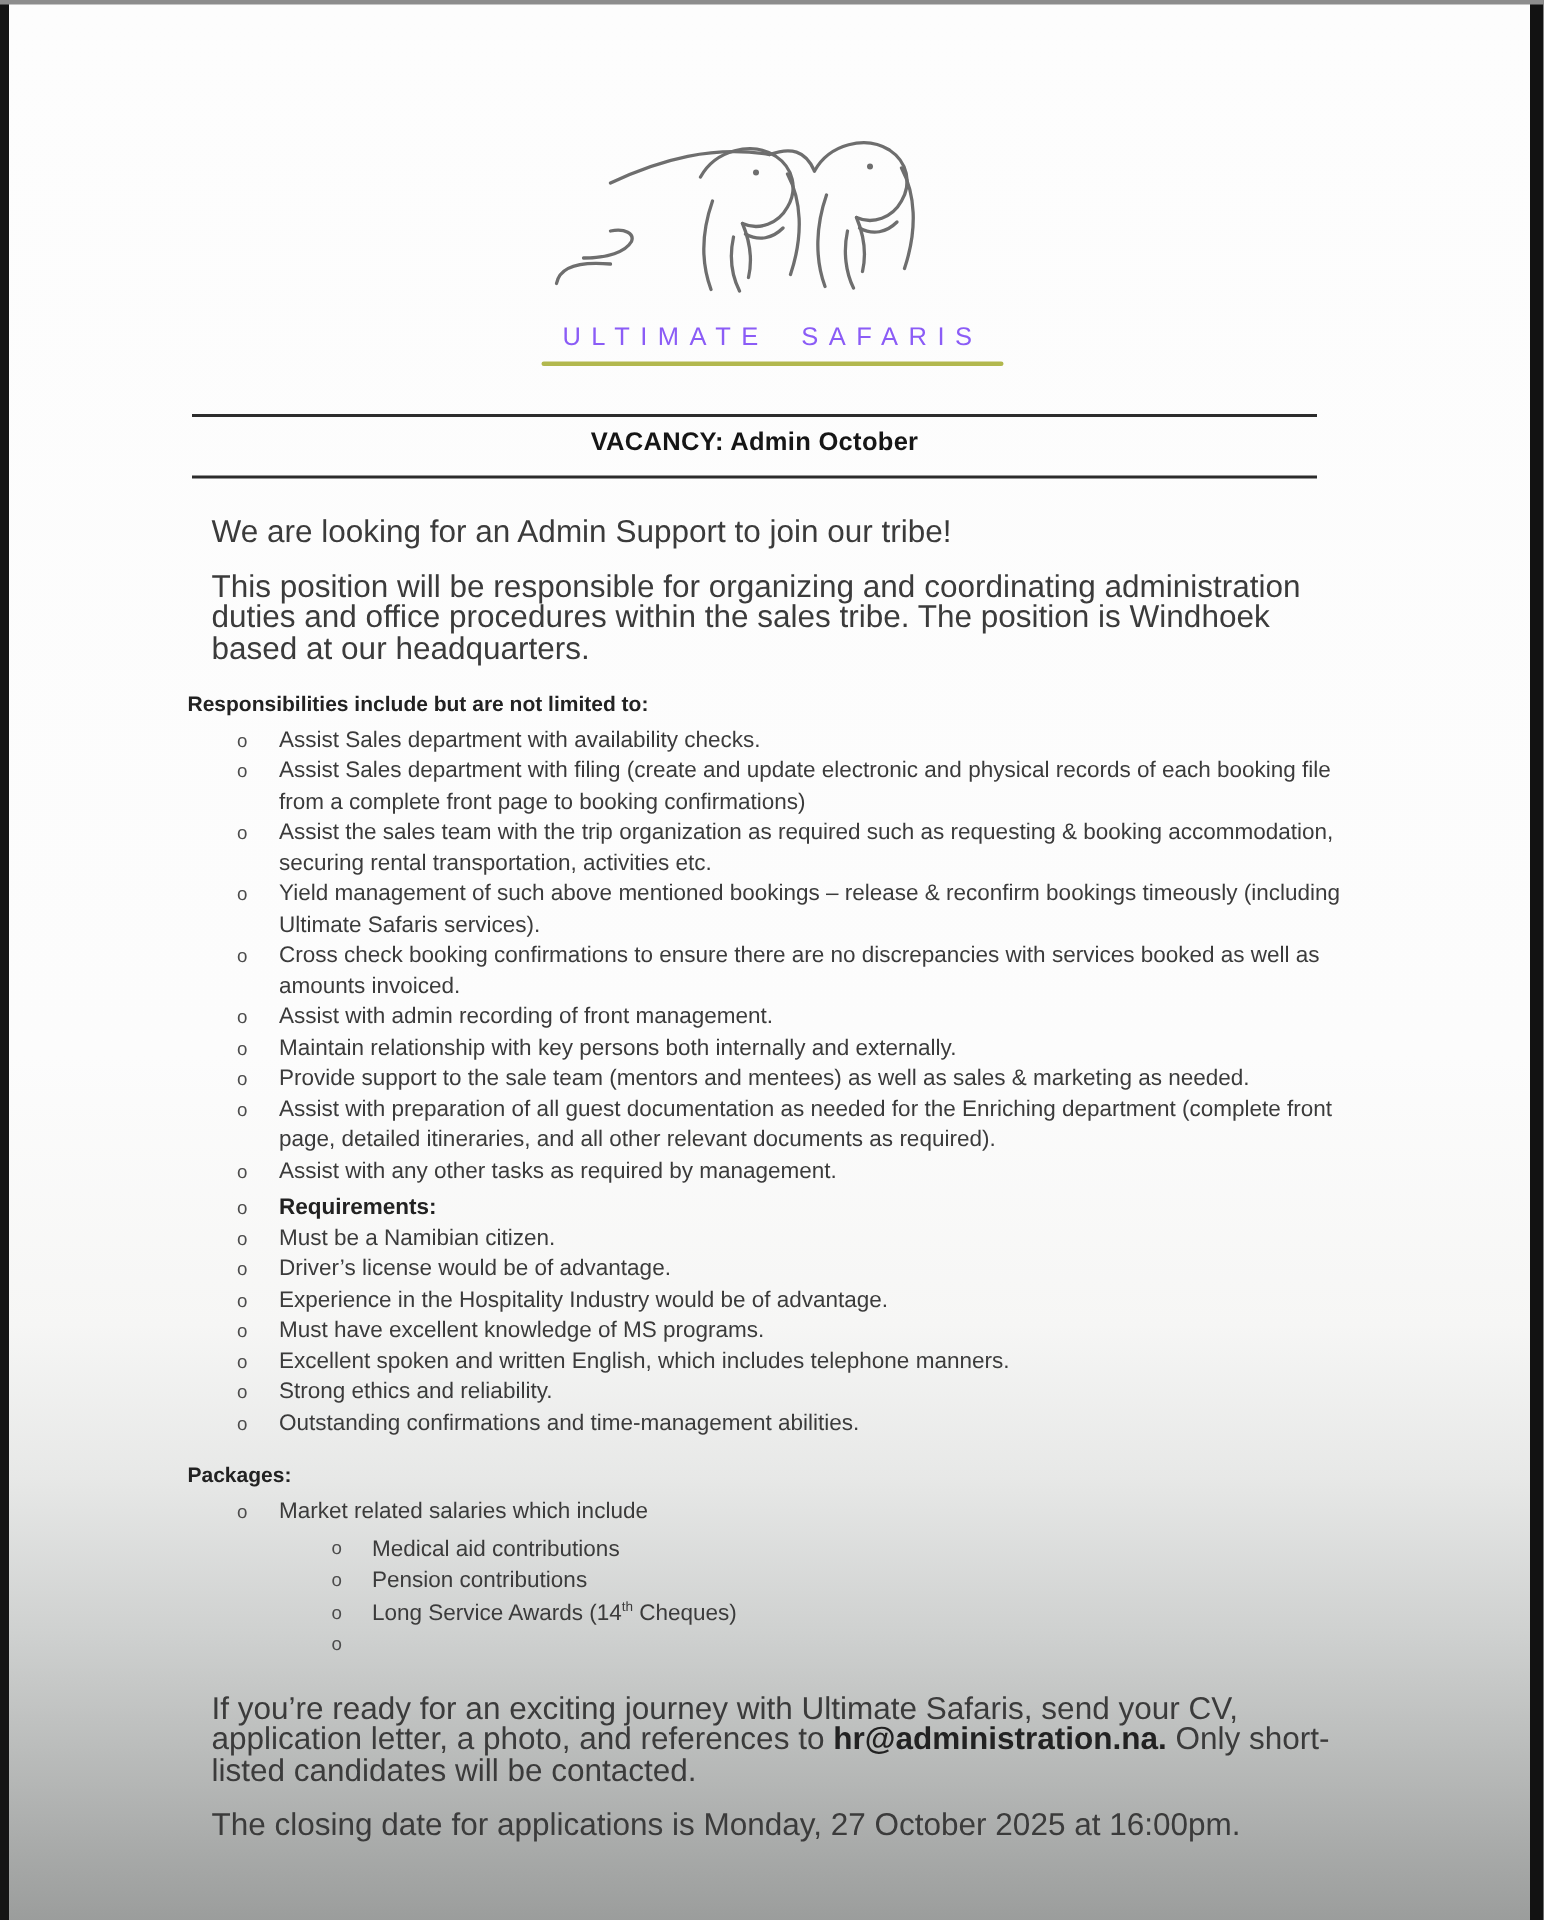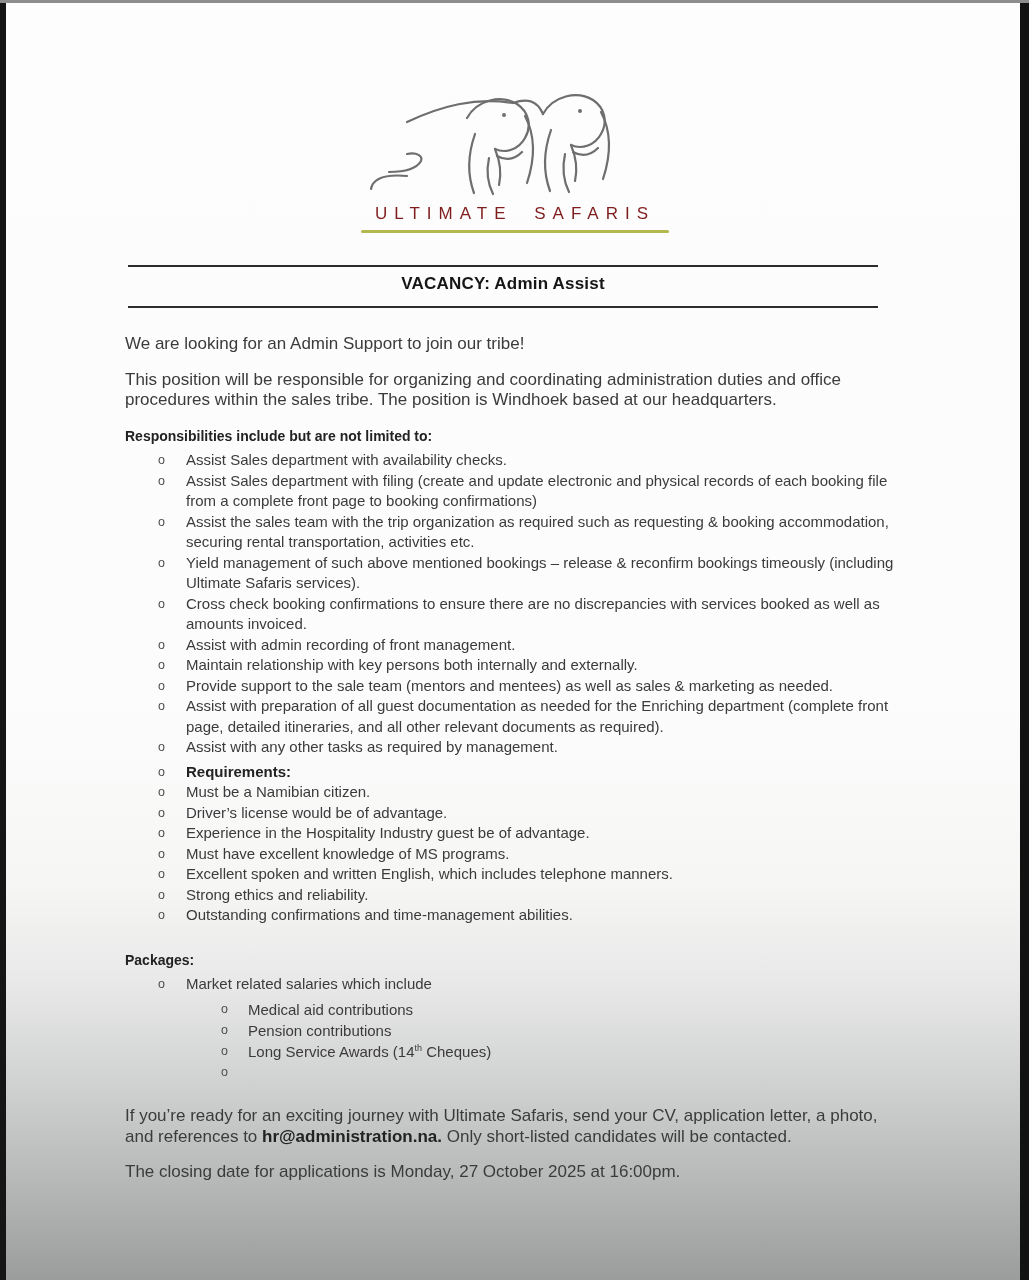--- a/index.html
+++ b/index.html
@@ -15,57 +15,57 @@
   .edge-left  { position:absolute; left:0; top:0; width:6px; height:1280px; background:#151515; }
   .edge-right { position:absolute; right:0; top:0; width:9px; height:1280px; background:#121212; }
   .edge-top   { position:absolute; left:0; top:0; width:1029px; height:3px; background:#8d8d8d; }
 
   .content { position:absolute; left:125px; top:0; width:780px; }
 
   
   .logo-block { margin-top:88px; text-align:center; }
   .logo-art { display:block; margin:0 auto; }
   .brand {
-    margin-top:4px; font-size:17px; letter-spacing:7px; word-spacing:10px;
-    color:#7f1d1d; font-weight:normal;
+    margin-top:15px; font-size:17px; letter-spacing:7px; word-spacing:10px;
+    color:#8b5cf6; font-weight:normal;
   }
   .brand-rule {
     width:308px; height:3px; margin:6px auto 0 auto; border-radius:2px;
     background:#b2b84e;
   }
   .tagline {
     margin-top:7px; font-size:12.5px; letter-spacing:5.5px; word-spacing:8px;
     color:#6a6a6a;
   }
 
   
   .title-block { margin:32px 0 0 3px; width:750px; }
   .hrule { height:0; border-top:2px solid #2c2c2c; }
   .doc-title {
     text-align:center; font-weight:bold; font-size:17px; color:#161616;
     padding:7px 0 12px 0; letter-spacing:0.2px;
   }
 
   
-  p, .para { font-size:17px; line-height:20.5px; margin:0; }
+  p, .para { font-size:21px; line-height:20.5px; margin:16px; }
   .para + .para, .gap-top { margin-top:15px; }
   .bold { font-weight:bold; color:#222; }
   .section-heading { font-weight:bold; color:#222; font-size:14px; line-height:20.5px; }
 
   ul.plain { list-style:none; margin:4px 0 0 0; padding:0; }
   ul.plain li { display:flex; font-size:15px; line-height:20.5px; }
   .b  { flex:0 0 28px; margin-left:33px; font-size:12.5px; color:#4c4c4c; line-height:20.5px; }
   .b2 { flex:0 0 27px; margin-left:96px; font-size:12.5px; color:#4c4c4c; line-height:21px; }
   ul.plain li .t { flex:1; }
   ul.sub li { line-height:21.3px; }
 
   sup.sup { font-size:60%; vertical-align:super; line-height:0; }
 
   .req-block { margin-top:12px; }
-  .pkg-block { margin-top:24px; }
+  .pkg-block { margin-top:14px; }
   .closing  { margin-top:23px; }
   .deadline { margin-top:15px; }
 </style>
 </head>
 <body>
 
 <div class="edge-left"></div>
 <div class="edge-right"></div>
 <div class="edge-top"></div>
 
@@ -101,21 +101,21 @@
           <circle cx="225" cy="23" r="2" fill="#6e6e6e" stroke="none"></circle>
         </g>
       </g>
     </svg>
     <div class="brand">ULTIMATE SAFARIS</div>
     <div class="brand-rule"></div>
   </div>
 
   <div class="title-block">
     <div class="hrule"></div>
-    <div class="doc-title">VACANCY: Admin Assist</div>
+    <div class="doc-title">VACANCY: Admin October</div>
     <div class="hrule"></div>
   </div>
 
   <p class="para" style="margin-top:26px">We are looking for an Admin Support to join our tribe!</p>
   <p class="para">This position will be responsible for organizing and coordinating administration duties and office procedures within the sales tribe. The position is Windhoek based at our headquarters.</p>
 
   <div class="section-heading gap-top">Responsibilities include but are not limited to:</div>
   <ul class="plain">
     <li>
         <span class="b">o</span>
@@ -167,21 +167,21 @@
     <li>
         <span class="b">o</span>
         <span class="t">Must be a Namibian citizen.</span>
       </li>
     <li>
         <span class="b">o</span>
         <span class="t">Driver’s license would be of advantage.</span>
       </li>
     <li>
         <span class="b">o</span>
-        <span class="t">Experience in the Hospitality Industry guest be of advantage.</span>
+        <span class="t">Experience in the Hospitality Industry would be of advantage.</span>
       </li>
     <li>
         <span class="b">o</span>
         <span class="t">Must have excellent knowledge of MS programs.</span>
       </li>
     <li>
         <span class="b">o</span>
         <span class="t">Excellent spoken and written English, which includes telephone manners.</span>
       </li>
     <li>

